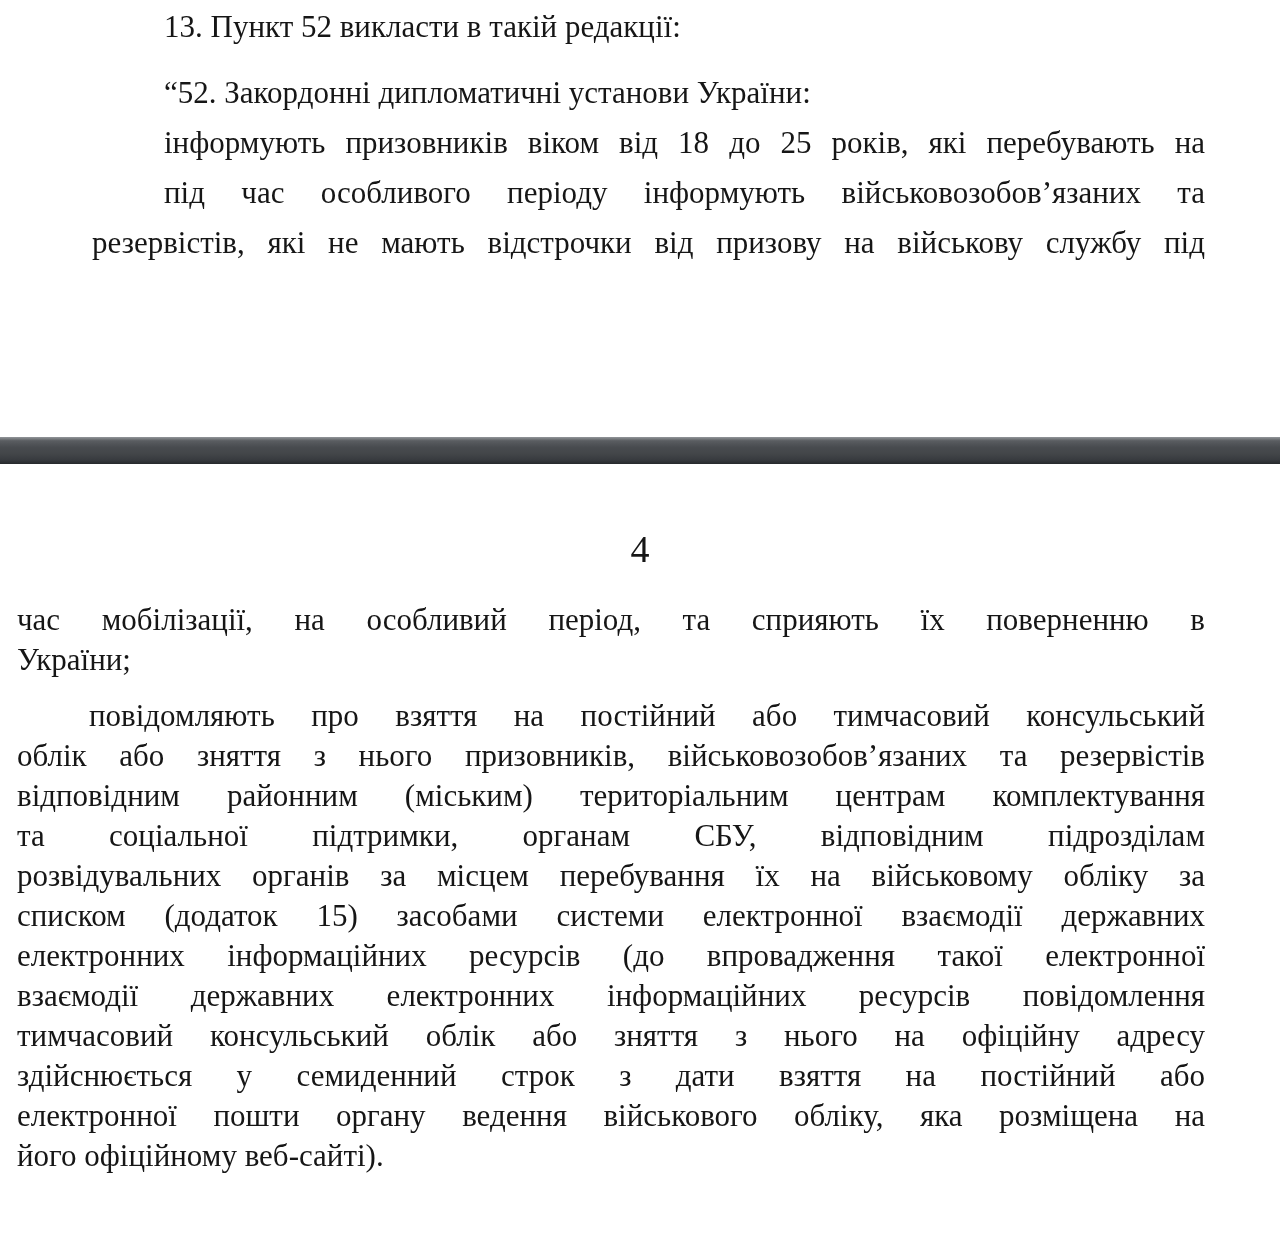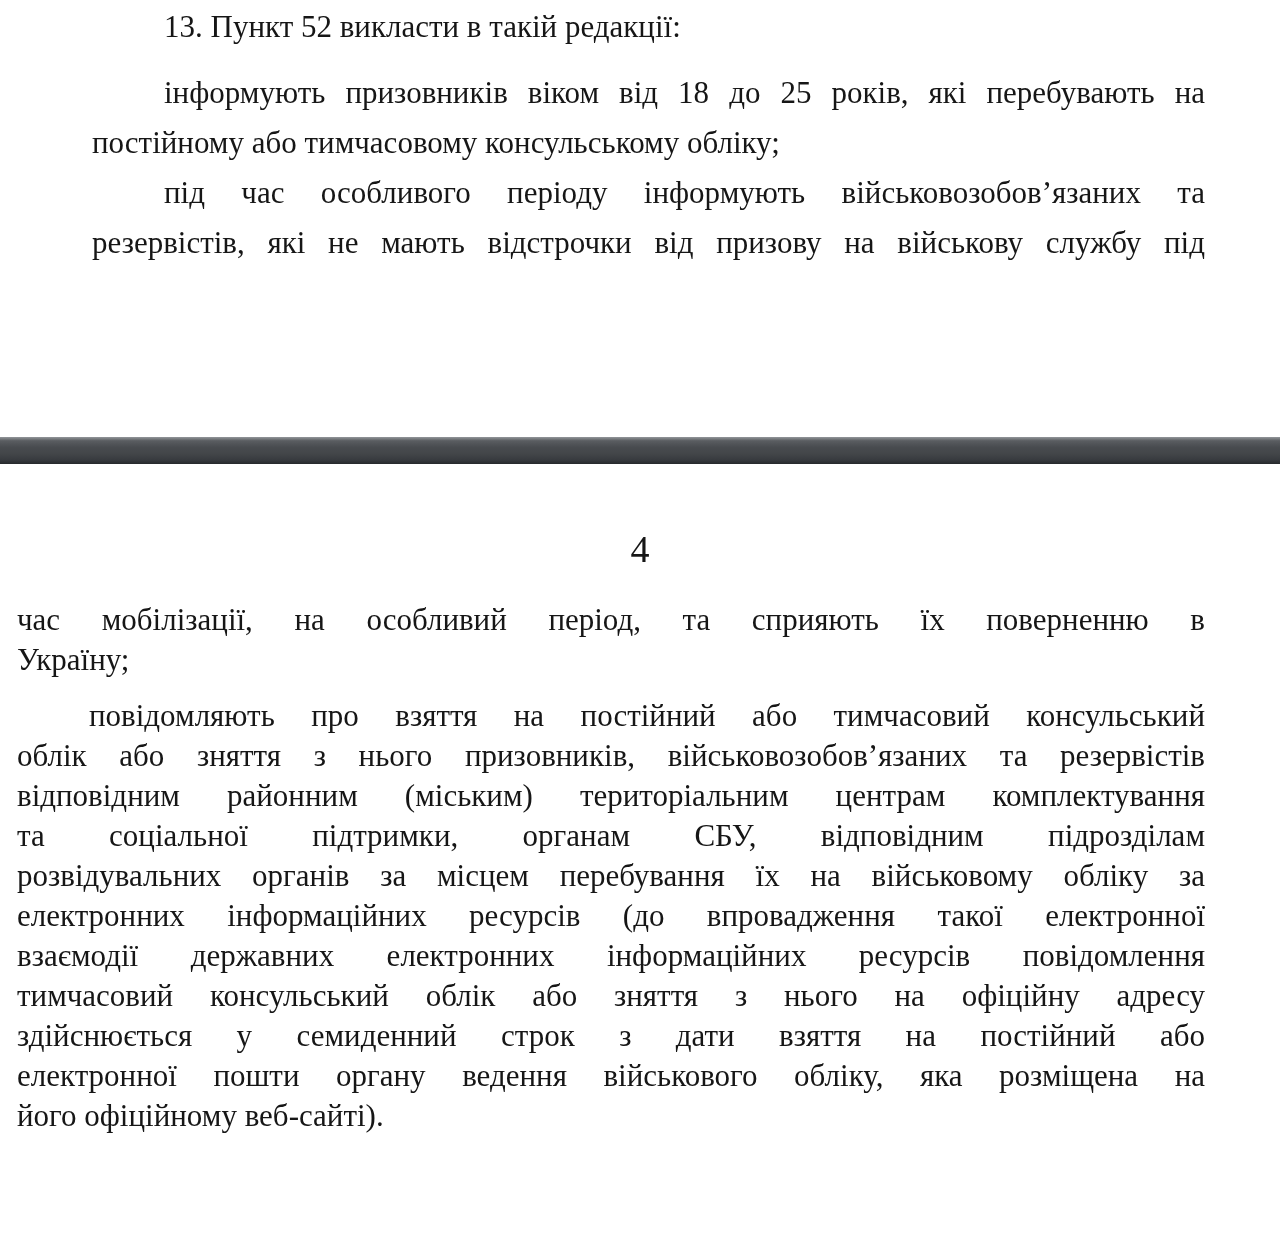--- a/index.html
+++ b/index.html
@@ -70,45 +70,48 @@
 <body>
 
 <div class="doc">
 
   <section>
     <div class="text-col" id="page3-paras">
         <div class="para indent">
           <div class="line">13. Пункт 52 викласти в такій редакції:</div>
         </div>
         <div class="para indent">
+          <div class="line">“52. Закордонні дипломатичні установи України:</div>
+        </div>
+        <div class="para indent">
           <div class="line fill">інформують призовників віком від 18 до 25 років, які перебувають на</div>
-          <div class="line">постійному або тимчасовому консульському обліку;</div>
         </div>
         <div class="para indent">
           <div class="line fill">під час особливого періоду інформують військовозобов’язаних та</div>
           <div class="line fill">резервістів, які не мають відстрочки від призову на військову службу під</div>
         </div>
       </div>
   </section>
 
   <div class="page-divider"></div>
 
   <section>
     <div class="page-num">4</div>
     <div class="text-col" id="page4-paras">
         <div class="para">
           <div class="line fill">час мобілізації, на особливий період, та сприяють їх поверненню в</div>
-          <div class="line">Україну;</div>
+          <div class="line">України;</div>
         </div>
         <div class="para indent">
           <div class="line fill">повідомляють про взяття на постійний або тимчасовий консульський</div>
           <div class="line fill">облік або зняття з нього призовників, військовозобов’язаних та резервістів</div>
           <div class="line fill">відповідним районним (міським) територіальним центрам комплектування</div>
           <div class="line fill">та соціальної підтримки, органам СБУ, відповідним підрозділам</div>
           <div class="line fill">розвідувальних органів за місцем перебування їх на військовому обліку за</div>
+          <div class="line fill">списком (додаток 15) засобами системи електронної взаємодії державних</div>
           <div class="line fill">електронних інформаційних ресурсів (до впровадження такої електронної</div>
           <div class="line fill">взаємодії державних електронних інформаційних ресурсів повідомлення</div>
           <div class="line fill">тимчасовий консульський облік або зняття з нього на офіційну адресу</div>
           <div class="line fill">здійснюється у семиденний строк з дати взяття на постійний або</div>
           <div class="line fill">електронної пошти органу ведення військового обліку, яка розміщена на</div>
           <div class="line">його офіційному веб-сайті).</div>
         </div>
       </div>
   </section>
 

